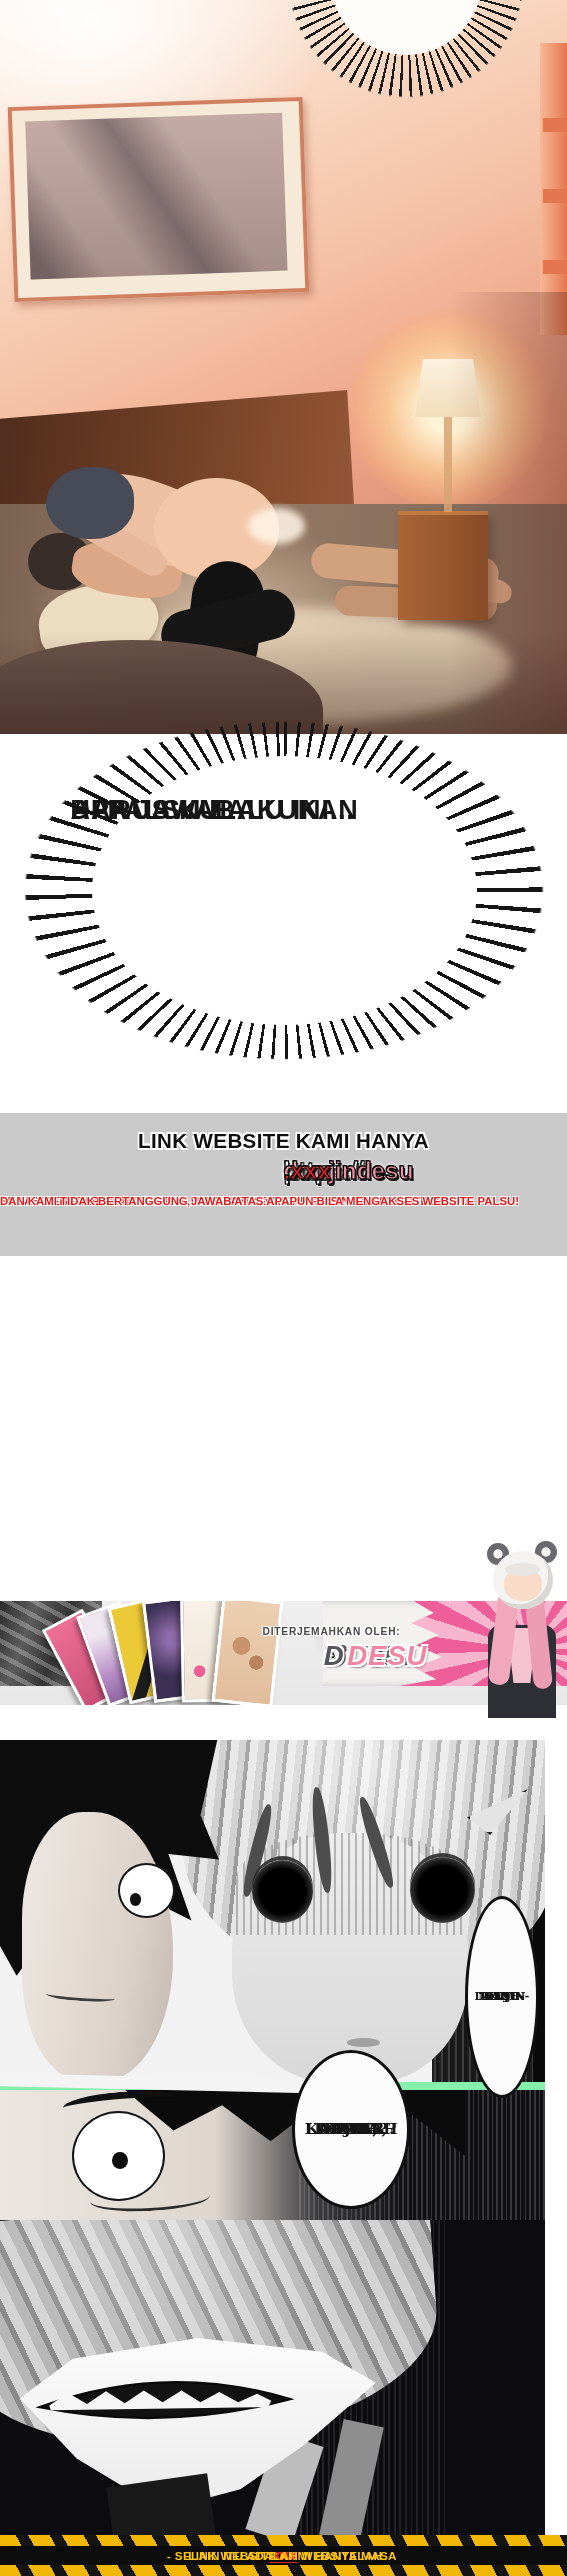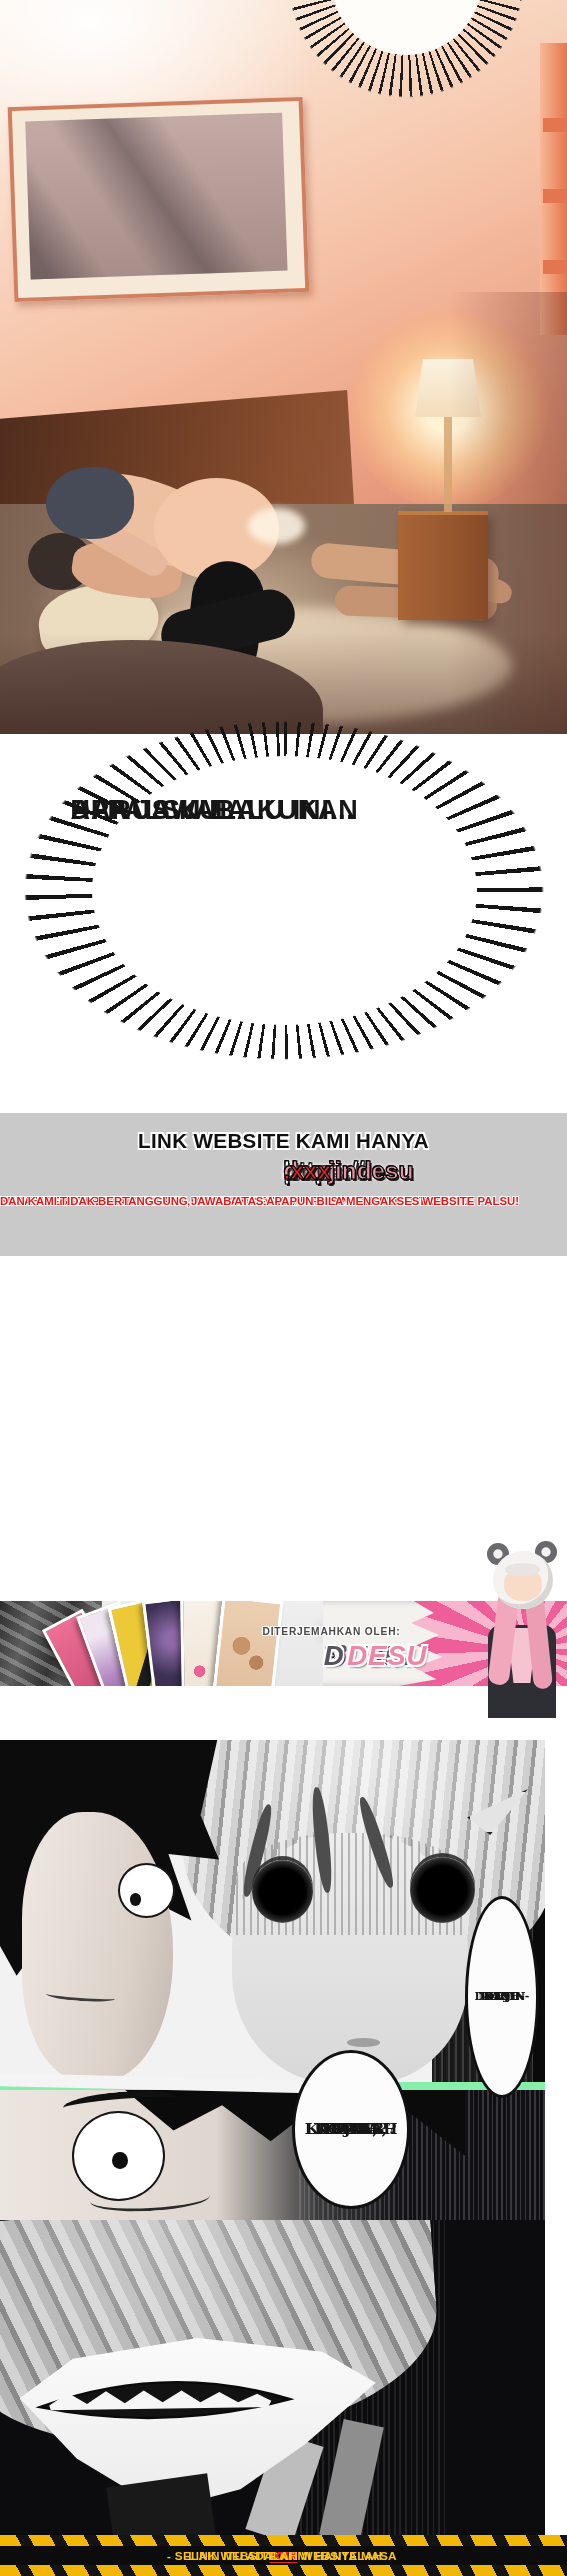--- a/index.html
+++ b/index.html
@@ -87,21 +87,21 @@
     text-shadow:0.8px 0.8px 0 #fff,-0.8px -0.8px 0 #fff,0.8px -0.8px 0 #fff,-0.8px 0.8px 0 #fff;}
   .wb-warnings span{position:static;display:block;}
 
   
   #bersambung{left:0;top:1368px;width:552px;text-align:right;
     font-family:"DejaVu Serif",serif;font-style:italic;font-weight:800;
     font-size:52px;letter-spacing:-0.8px;color:#121212;}
 
   
   #promo-banner{left:0;top:1601px;width:567px;height:117px;}
-  .pb-main{left:0;top:0;width:567px;height:85px;overflow:hidden;
+  .pb-main{left:0;top:0;width:567px;height:104px;overflow:hidden;
     background:
       radial-gradient(circle 27px at 58% 35%, rgba(175,175,175,.28), transparent 70%),
       radial-gradient(circle 20.5px at 68% 70%, rgba(175,175,175,.25), transparent 70%),
       linear-gradient(#efefef,#e7e7e7);}
   .pb-collage{left:0;top:0;width:102px;height:85px;
     background:
       repeating-linear-gradient(28deg, rgba(255,255,255,.25) 0 4.7px, transparent 4.7px 12.6px),
       linear-gradient(110deg,#2b2b2b 0%,#5d5d5d 28%,#343434 55%,#6f6f6f 82%,#454545 100%);}
   .cover{border:3.2px solid #fff;box-shadow:-3.2px 3.2px 5.5px rgba(0,0,0,.35);}
   .cover-1{left:61px;top:12.6px;width:46px;height:93px;transform:rotate(-28deg);background:linear-gradient(#ef6f95,#c94f78);}

